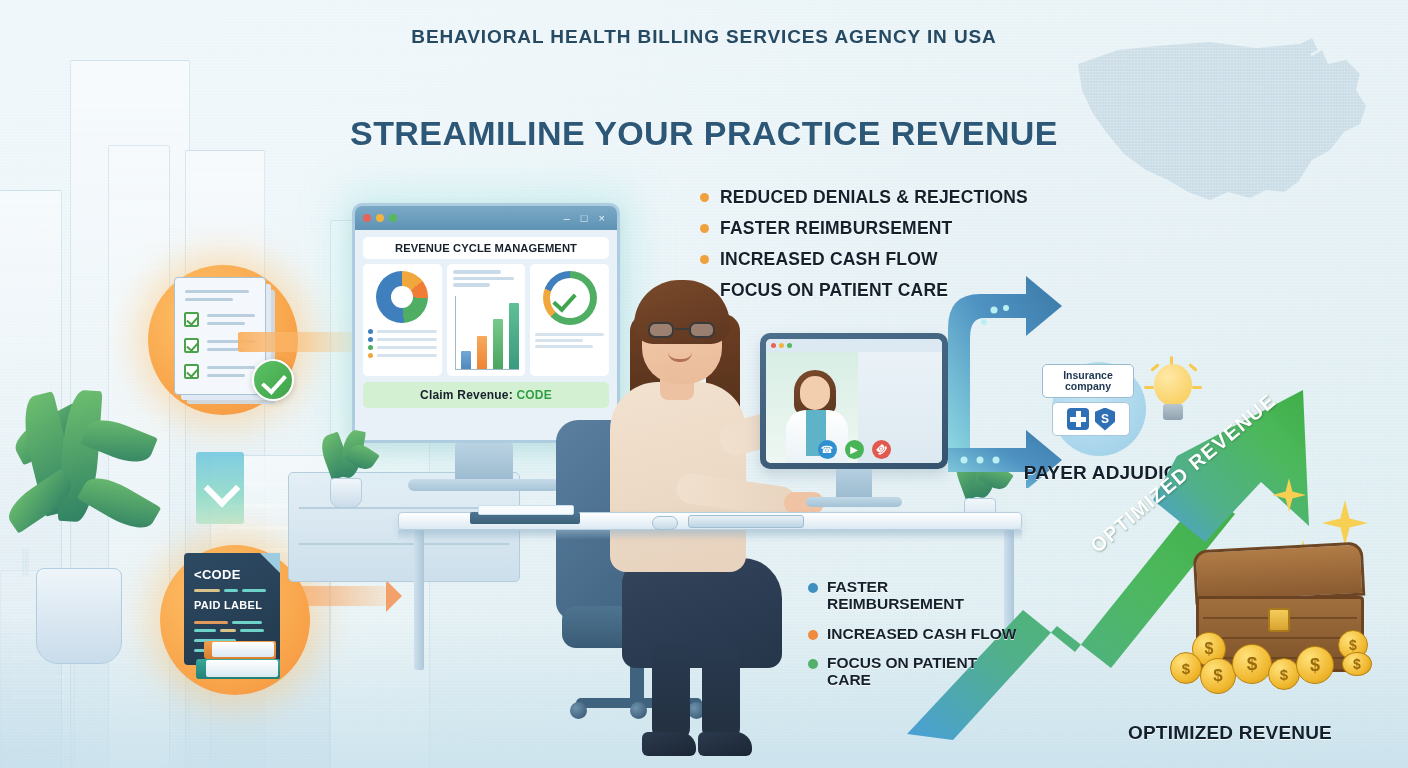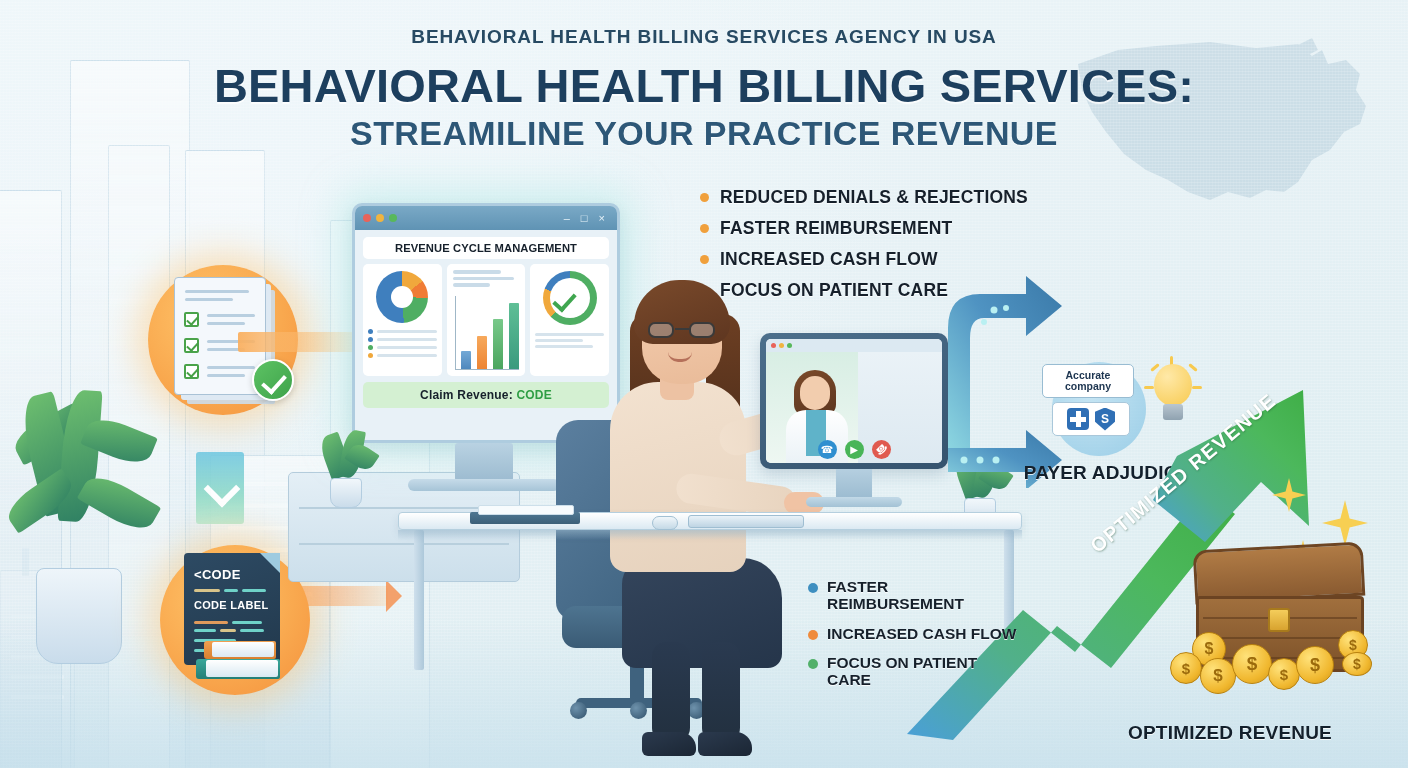--- a/index.html
+++ b/index.html
@@ -463,21 +463,20 @@
       L286 40 L300 54 L296 70 L306 86 L300 104 L284 112 L270 130 L252 140 L238 162 L224 172
       L206 170 L190 178 L168 172 L150 180 L128 172 L108 160 L86 150 L64 134 L46 112 L32 92
       L22 70 Z"></path>
     <path fill="#a8c4d4" d="M236 26 L252 18 L258 30 L246 36 Z"></path>
   </svg>
 
   <div class="grain"></div>
   <div class="floor"></div>
 
   <div class="kicker">Behavioral Health Billing Services Agency in USA</div>
-  <div class="title">Behavioral Health Billing Services:</div>
   <div class="subtitle">Streamiline Your Practice Revenue</div>
 
   <div class="benefits">
     <div class="benefit">
       <span class="dot" style="background:#f0a03c"></span>
       <span class="txt">Reduced Denials &amp; Rejections</span>
     </div>
     <div class="benefit">
       <span class="dot" style="background:#f0a03c"></span>
       <span class="txt">Faster Reimbursement</span>
@@ -526,21 +525,21 @@
   <div class="oarrow" id="oarrow2"></div>
 
   <div class="step" id="step-code">
     <div class="circle">
       <div class="code-sheet">
         <div class="fold"></div>
         <div class="ctxt" style="left:10px; top:14px;">&lt;CODE</div>
         <div class="cl" style="left:10px; top:36px; width:26px; background:#d8c48a;"></div>
         <div class="cl" style="left:40px; top:36px; width:14px; background:#6fd2c8;"></div>
         <div class="cl" style="left:58px; top:36px; width:24px; background:#6fd2c8;"></div>
-        <div class="ctxt" style="left:10px; top:46px; font-size:11px;">CODE LABEL</div>
+        <div class="ctxt" style="left:10px; top:46px; font-size:11px;">PAID LABEL</div>
         <div class="cl" style="left:10px; top:68px; width:34px; background:#e09a5c;"></div>
         <div class="cl" style="left:48px; top:68px; width:30px; background:#6fd2c8;"></div>
         <div class="cl" style="left:10px; top:76px; width:22px; background:#6fd2c8;"></div>
         <div class="cl" style="left:36px; top:76px; width:16px; background:#d8c48a;"></div>
         <div class="cl" style="left:56px; top:76px; width:24px; background:#6fd2c8;"></div>
         <div class="cl" style="left:10px; top:86px; width:42px; background:#6fd2c8;"></div>
         <div class="cl" style="left:10px; top:96px; width:26px; background:#6fd2c8;"></div>
       </div>
       <div class="book" style="left:44px; top:96px; width:72px; height:18px;
            background: linear-gradient(180deg,#f0a050,#d9802f);"></div>
@@ -731,21 +730,21 @@
     <circle cx="44" cy="124" r="3" fill="#b9f0f2"></circle>
     <circle cx="24" cy="262" r="3.5" fill="#b9f0f2"></circle>
     <circle cx="40" cy="262" r="3.5" fill="#b9f0f2"></circle>
     <circle cx="56" cy="262" r="3.5" fill="#b9f0f2"></circle>
   </svg>
 
 
   <div class="rstep" id="rstep-payer">
     <div class="payer-wrap">
       <div class="payer-circle"></div>
-      <div class="ins-card">Accurate company</div>
+      <div class="ins-card">Insurance company</div>
       <div class="logo-card">
         <span class="cross"></span>
         <span class="shield"></span>
       </div>
       <div class="bulb">
         <span class="ray" style="left:2px;  top:2px;  width:10px; height:3px; transform:rotate(-40deg);"></span>
         <span class="ray" style="left:40px; top:2px;  width:10px; height:3px; transform:rotate(40deg);"></span>
         <span class="ray" style="left:22px; top:-8px; width:3px;  height:10px;"></span>
         <span class="ray" style="left:-4px; top:22px; width:10px; height:3px;"></span>
         <span class="ray" style="left:44px; top:22px; width:10px; height:3px;"></span>

